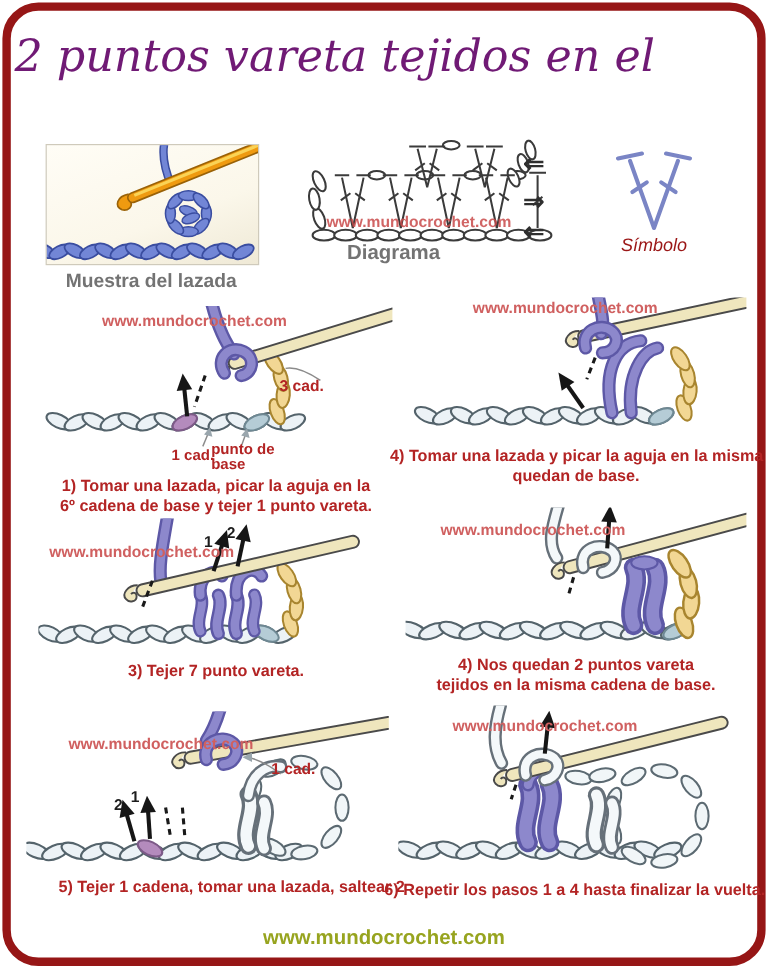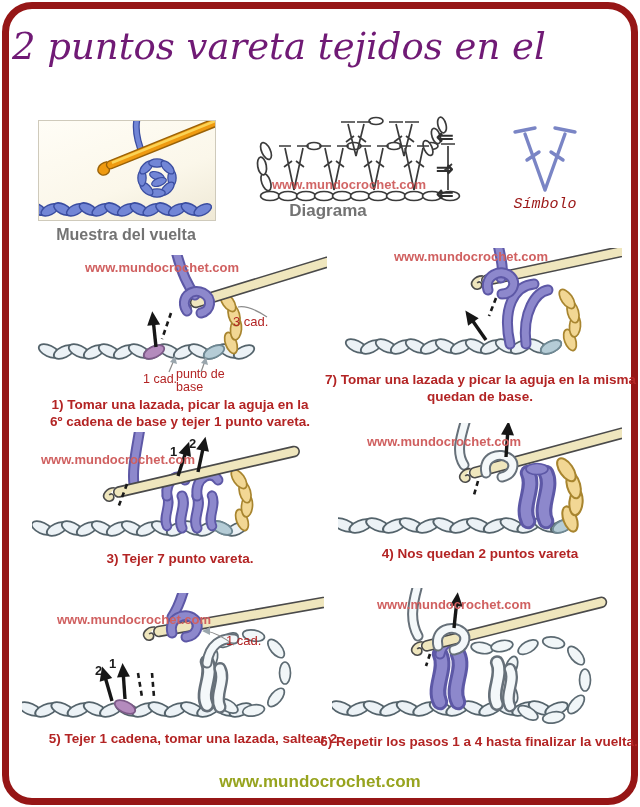--- a/index.html
+++ b/index.html
@@ -9,28 +9,28 @@
          border:7px solid #961616;border-radius:30px;pointer-events:none;}
   .title{position:absolute;left:12px;top:24px;width:100%;text-align:left;
          font-family:"DejaVu Serif",serif;font-style:italic;font-weight:500;
          font-size:37px;line-height:45px;color:#701a75;}
   .photo{position:absolute;left:38px;top:120px;width:176px;height:99px;
          border:1px solid #cfcabb;background:linear-gradient(160deg,#fffdf6 0%,#fbf7ea 60%,#efe9d6 100%);}
   .cap{position:absolute;color:#737373;font-weight:bold;text-align:center;}
   .photo-cap{left:38px;top:226px;width:176px;font-size:16px;}
   .diagram-cap{left:268px;top:201px;width:120px;font-size:17px;}
   .symbol-cap{left:505px;top:196px;width:80px;font-size:15px;font-weight:normal;
-              font-family:Liberation Mono, monospace;font-style:italic;color:#9b1717;}
+              font-family:Liberation Sans, sans-serif;font-style:italic;color:#9b1717;}
   .wm{position:absolute;color:#d06060;font-weight:bold;font-size:13px;white-space:nowrap;}
   .wm.dg{color:rgba(201,74,74,.85);}
   .dgA{position:absolute;left:436px;color:#2f2f2f;font-size:21px;font-weight:bold;line-height:21px;}
   .caption{position:absolute;color:#b32424;font-weight:bold;font-size:13.5px;
            line-height:17px;text-align:center;}
   .caption div{white-space:nowrap;}
-  .lbl{position:absolute;color:#b32424;font-weight:normal;font-size:13px;white-space:nowrap;}
+  .lbl{position:absolute;color:#b32424;font-weight:bold;font-size:13px;white-space:nowrap;}
   .lbl.small{font-size:12.5px;line-height:13px;white-space:normal;text-align:left;}
   .num{position:absolute;color:#1c1c1c;font-weight:bold;font-size:13px;}
   .footer{position:absolute;left:0;top:772px;width:100%;text-align:center;
           color:#97a41f;font-weight:bold;font-size:17px;}
   .illo{position:absolute;}
   
   .pOut{fill:none;stroke:#5d58a6;stroke-width:11;stroke-linecap:round;}
   .pIn{fill:none;stroke:#8d88cc;stroke-width:7;stroke-linecap:round;}
   .wOut{fill:none;stroke:#667079;stroke-width:11;stroke-linecap:round;}
   .wIn{fill:none;stroke:#f4f8fa;stroke-width:7;stroke-linecap:round;}
@@ -128,21 +128,21 @@
           <use href="#cl" transform="translate(-15 0) rotate(270) scale(0.75)"></use>
           <use href="#cl" transform="translate(-10.6 -10.6) rotate(315) scale(0.75)"></use>
           <use href="#cl" transform="translate(0 -15) rotate(0) scale(0.75)"></use>
           <use href="#cl" transform="translate(10.6 -10.6) rotate(45) scale(0.75)"></use>
           <use href="#cl" transform="translate(0 -2) rotate(20) scale(0.7)"></use>
           <use href="#cl" transform="translate(2 4) rotate(-20) scale(0.7)"></use>
         </g>
       </g>
     </svg>
   </div>
-  <div class="cap photo-cap">Muestra del vuelta</div>
+  <div class="cap photo-cap">Muestra del lazada</div>
 
   <svg class="illo" style="left:256px;top:116px" width="212" height="88" viewBox="0 0 212 88">
     <g class="dgFill">
       <ellipse cx="14" cy="80" rx="9.5" ry="4.5"></ellipse>
         <ellipse cx="32" cy="80" rx="9.5" ry="4.5"></ellipse>
       <ellipse cx="50" cy="80" rx="9.5" ry="4.5"></ellipse>
         <ellipse cx="68" cy="80" rx="9.5" ry="4.5"></ellipse>
       <ellipse cx="86" cy="80" rx="9.5" ry="4.5"></ellipse>
         <ellipse cx="104" cy="80" rx="9.5" ry="4.5"></ellipse>
       <ellipse cx="122" cy="80" rx="9.5" ry="4.5"></ellipse>
@@ -233,21 +233,21 @@
     <use href="#hook" transform="translate(140 34) rotate(-12)"></use>
     <path class="pOut" d="M160,-4 C163,12 166,20 163,30"></path>
       <path class="pIn" d="M160,-4 C163,12 166,20 163,30"></path>
     <path class="pOut" d="M150,42 C146,28 162,20 172,28 C180,35 174,46 164,46"></path>
     <path class="pIn" d="M150,42 C146,28 162,20 172,28 C180,35 174,46 164,46"></path>
     <use href="#arrowUp" transform="translate(148 92) rotate(-35)"></use>
     <line class="dash" x1="158" y1="50" x2="151" y2="68"></line>
   </svg>
   <span class="wm" style="left:394px;top:249px">www.mundocrochet.com</span>
   <div class="caption" style="left:325px;top:371px;width:310px">
-    <div>7) Tomar una lazada y picar la aguja en la misma</div>
+    <div>4) Tomar una lazada y picar la aguja en la misma</div>
     <div>quedan de base.</div>
   </div>
 
   <svg class="illo" style="left:32px;top:432px" width="290" height="122" viewBox="0 0 290 122">
     <g fill="#ecf2f6" stroke="#54636b">
         <use href="#braid" transform="translate(10 96)"></use>
       </g>
     <use href="#cl" transform="translate(190 96) rotate(25)" fill="#b5ccd6" stroke="#6e8893"></use>
     <g fill="#f2d794" stroke="#a8852f">
         <use href="#ych" transform="translate(210 88)"></use>
@@ -291,20 +291,21 @@
       <path class="wIn" d="M128,-4 C122,16 118,30 126,42"></path>
     <use href="#hook" transform="translate(128 52) rotate(-15)"></use>
     <path class="wOut" d="M148,50 C144,34 162,28 172,36 C178,42 174,52 164,54"></path>
     <path class="wIn" d="M148,50 C144,34 162,28 172,36 C178,42 174,52 164,54"></path>
     <use href="#arrowUp" transform="translate(168 34) rotate(4)"></use>
     <line class="dash" x1="140" y1="58" x2="136" y2="72"></line>
   </svg>
   <span class="wm" style="left:367px;top:434px">www.mundocrochet.com</span>
   <div class="caption" style="left:325px;top:545px;width:310px">
     <div>4) Nos quedan 2 puntos vareta</div>
+    <div>tejidos en la misma cadena de base.</div>
   </div>
 
   <svg class="illo" style="left:22px;top:593px" width="302" height="142" viewBox="0 0 302 142">
     <g fill="#ecf2f6" stroke="#54636b">
         <g transform="translate(8 116) scale(1.08 1)">
           <use href="#braid"></use>
         </g>
       </g>
     <use href="#cl" transform="translate(103 114) rotate(25)" fill="#b48bbd" stroke="#7d5a88"></use>
     <g fill="#f1f6f8" stroke="#5c6a72">

